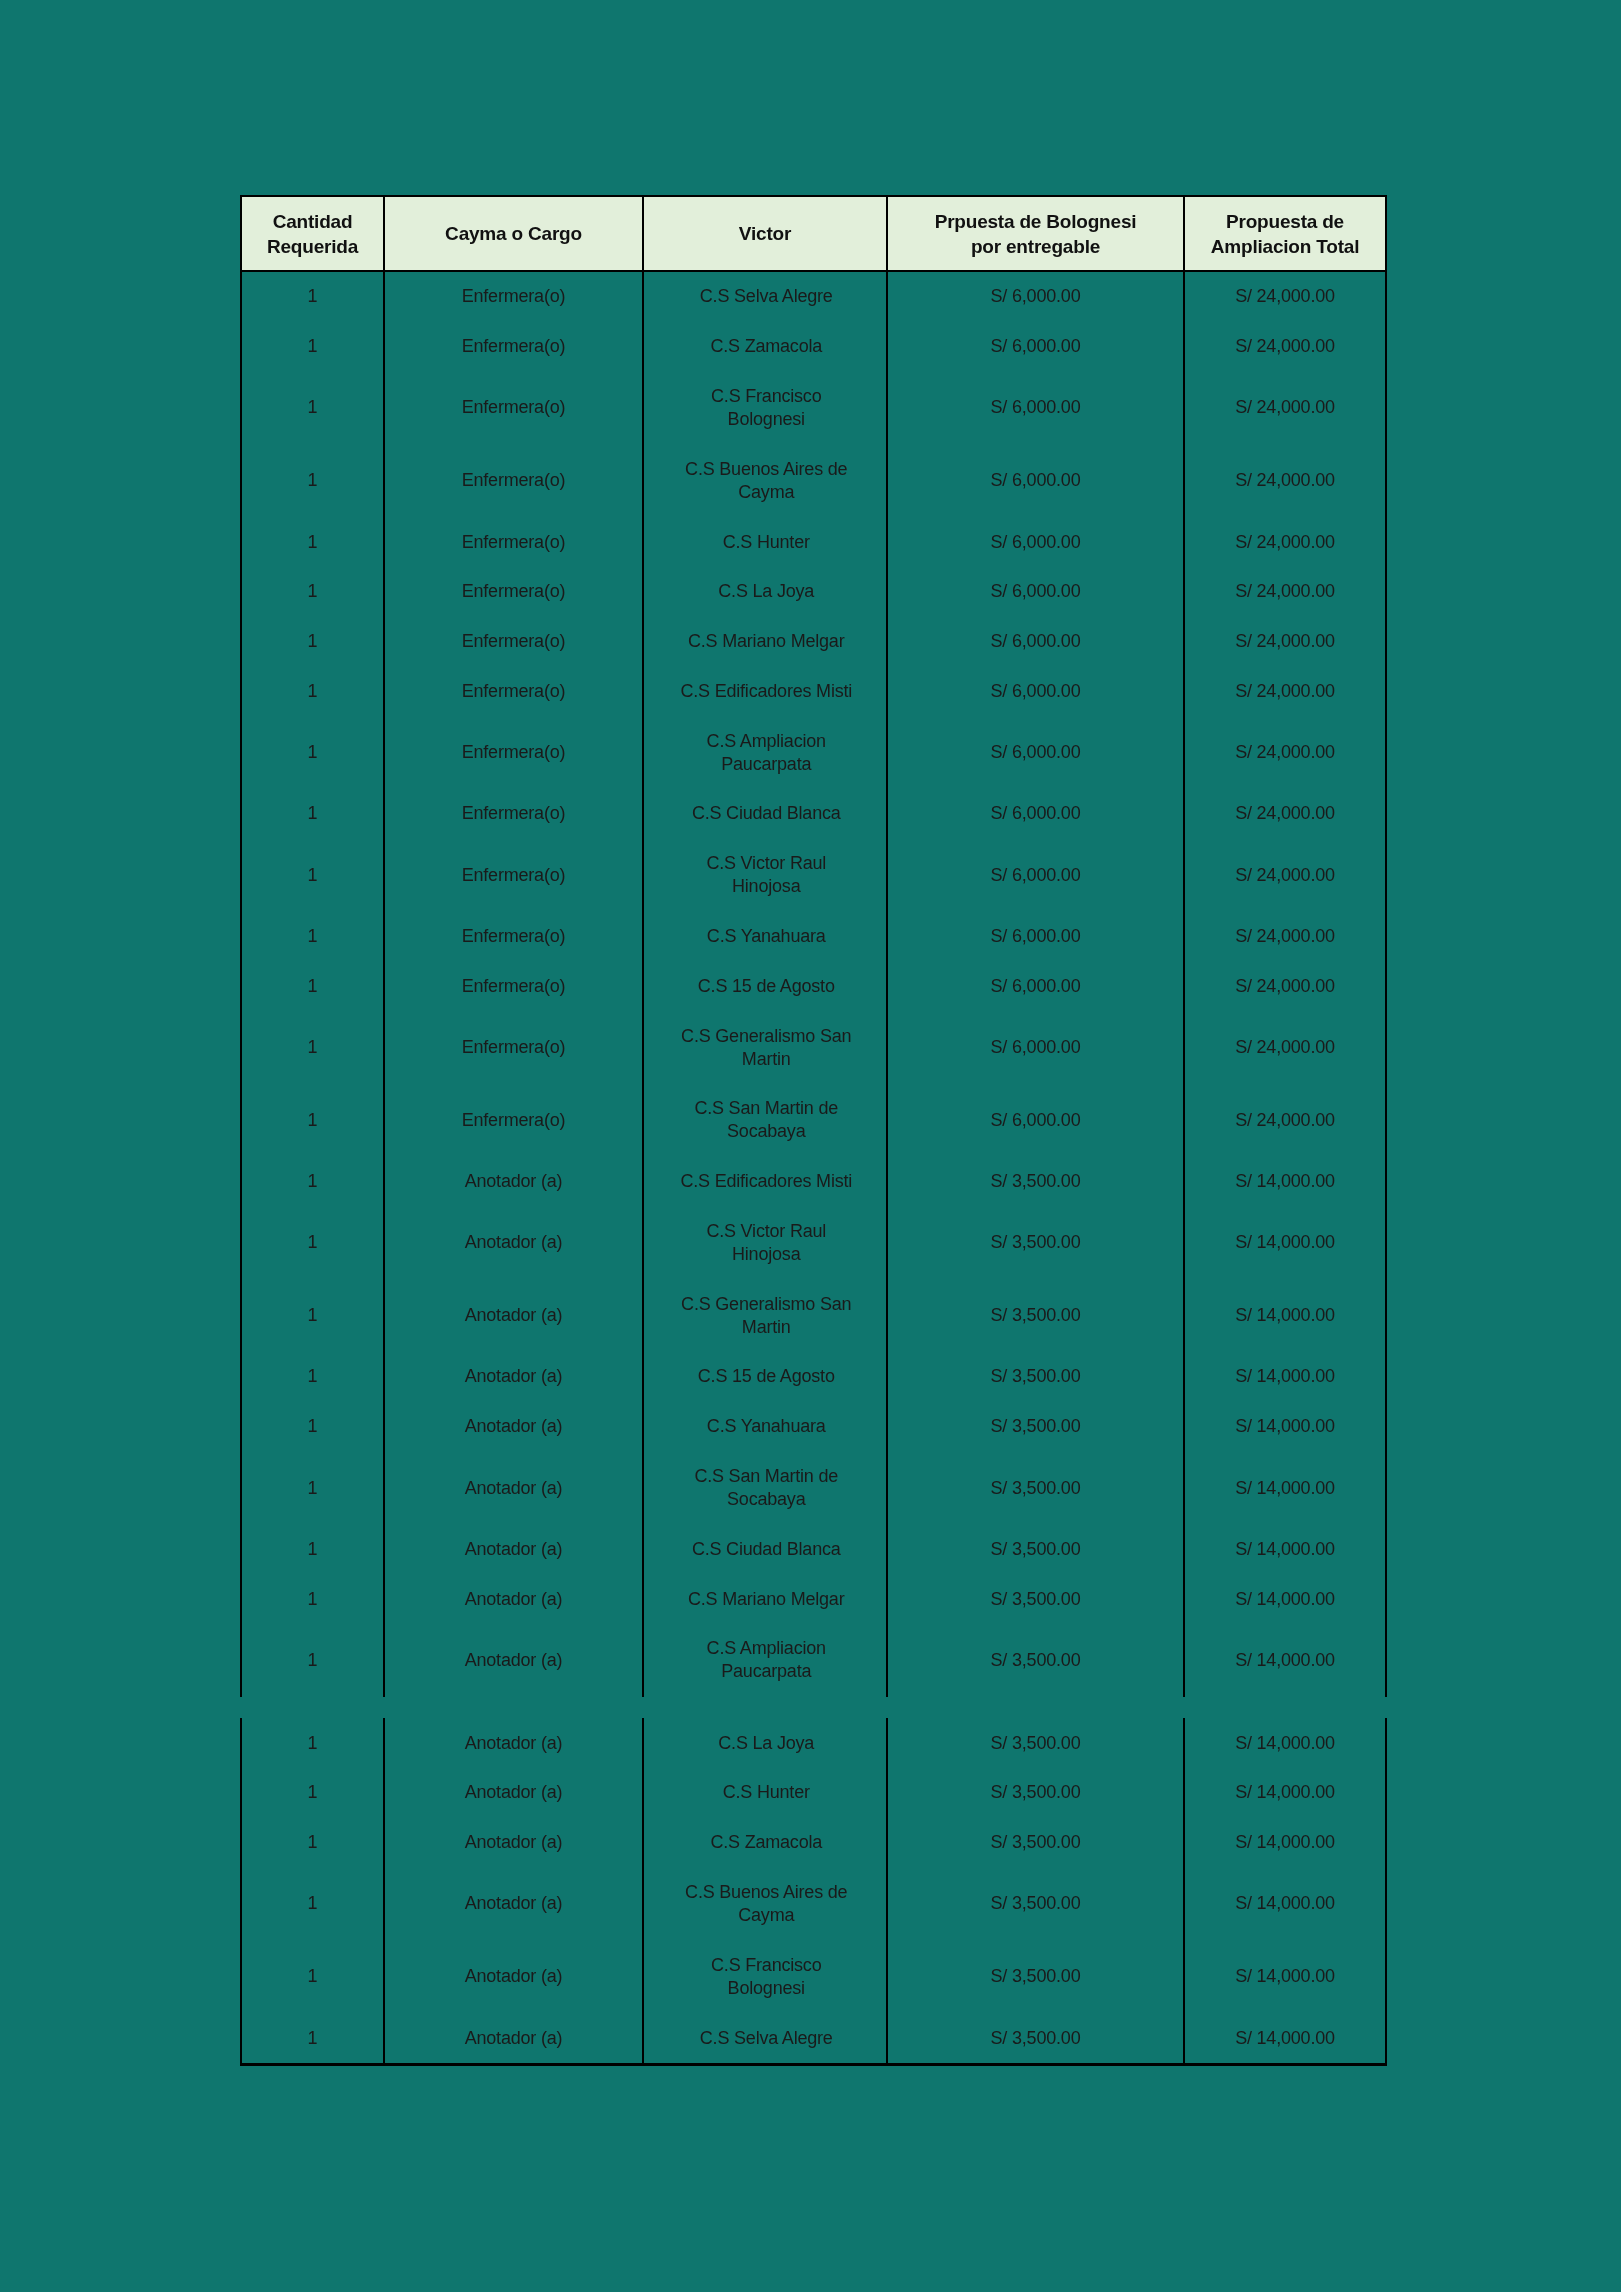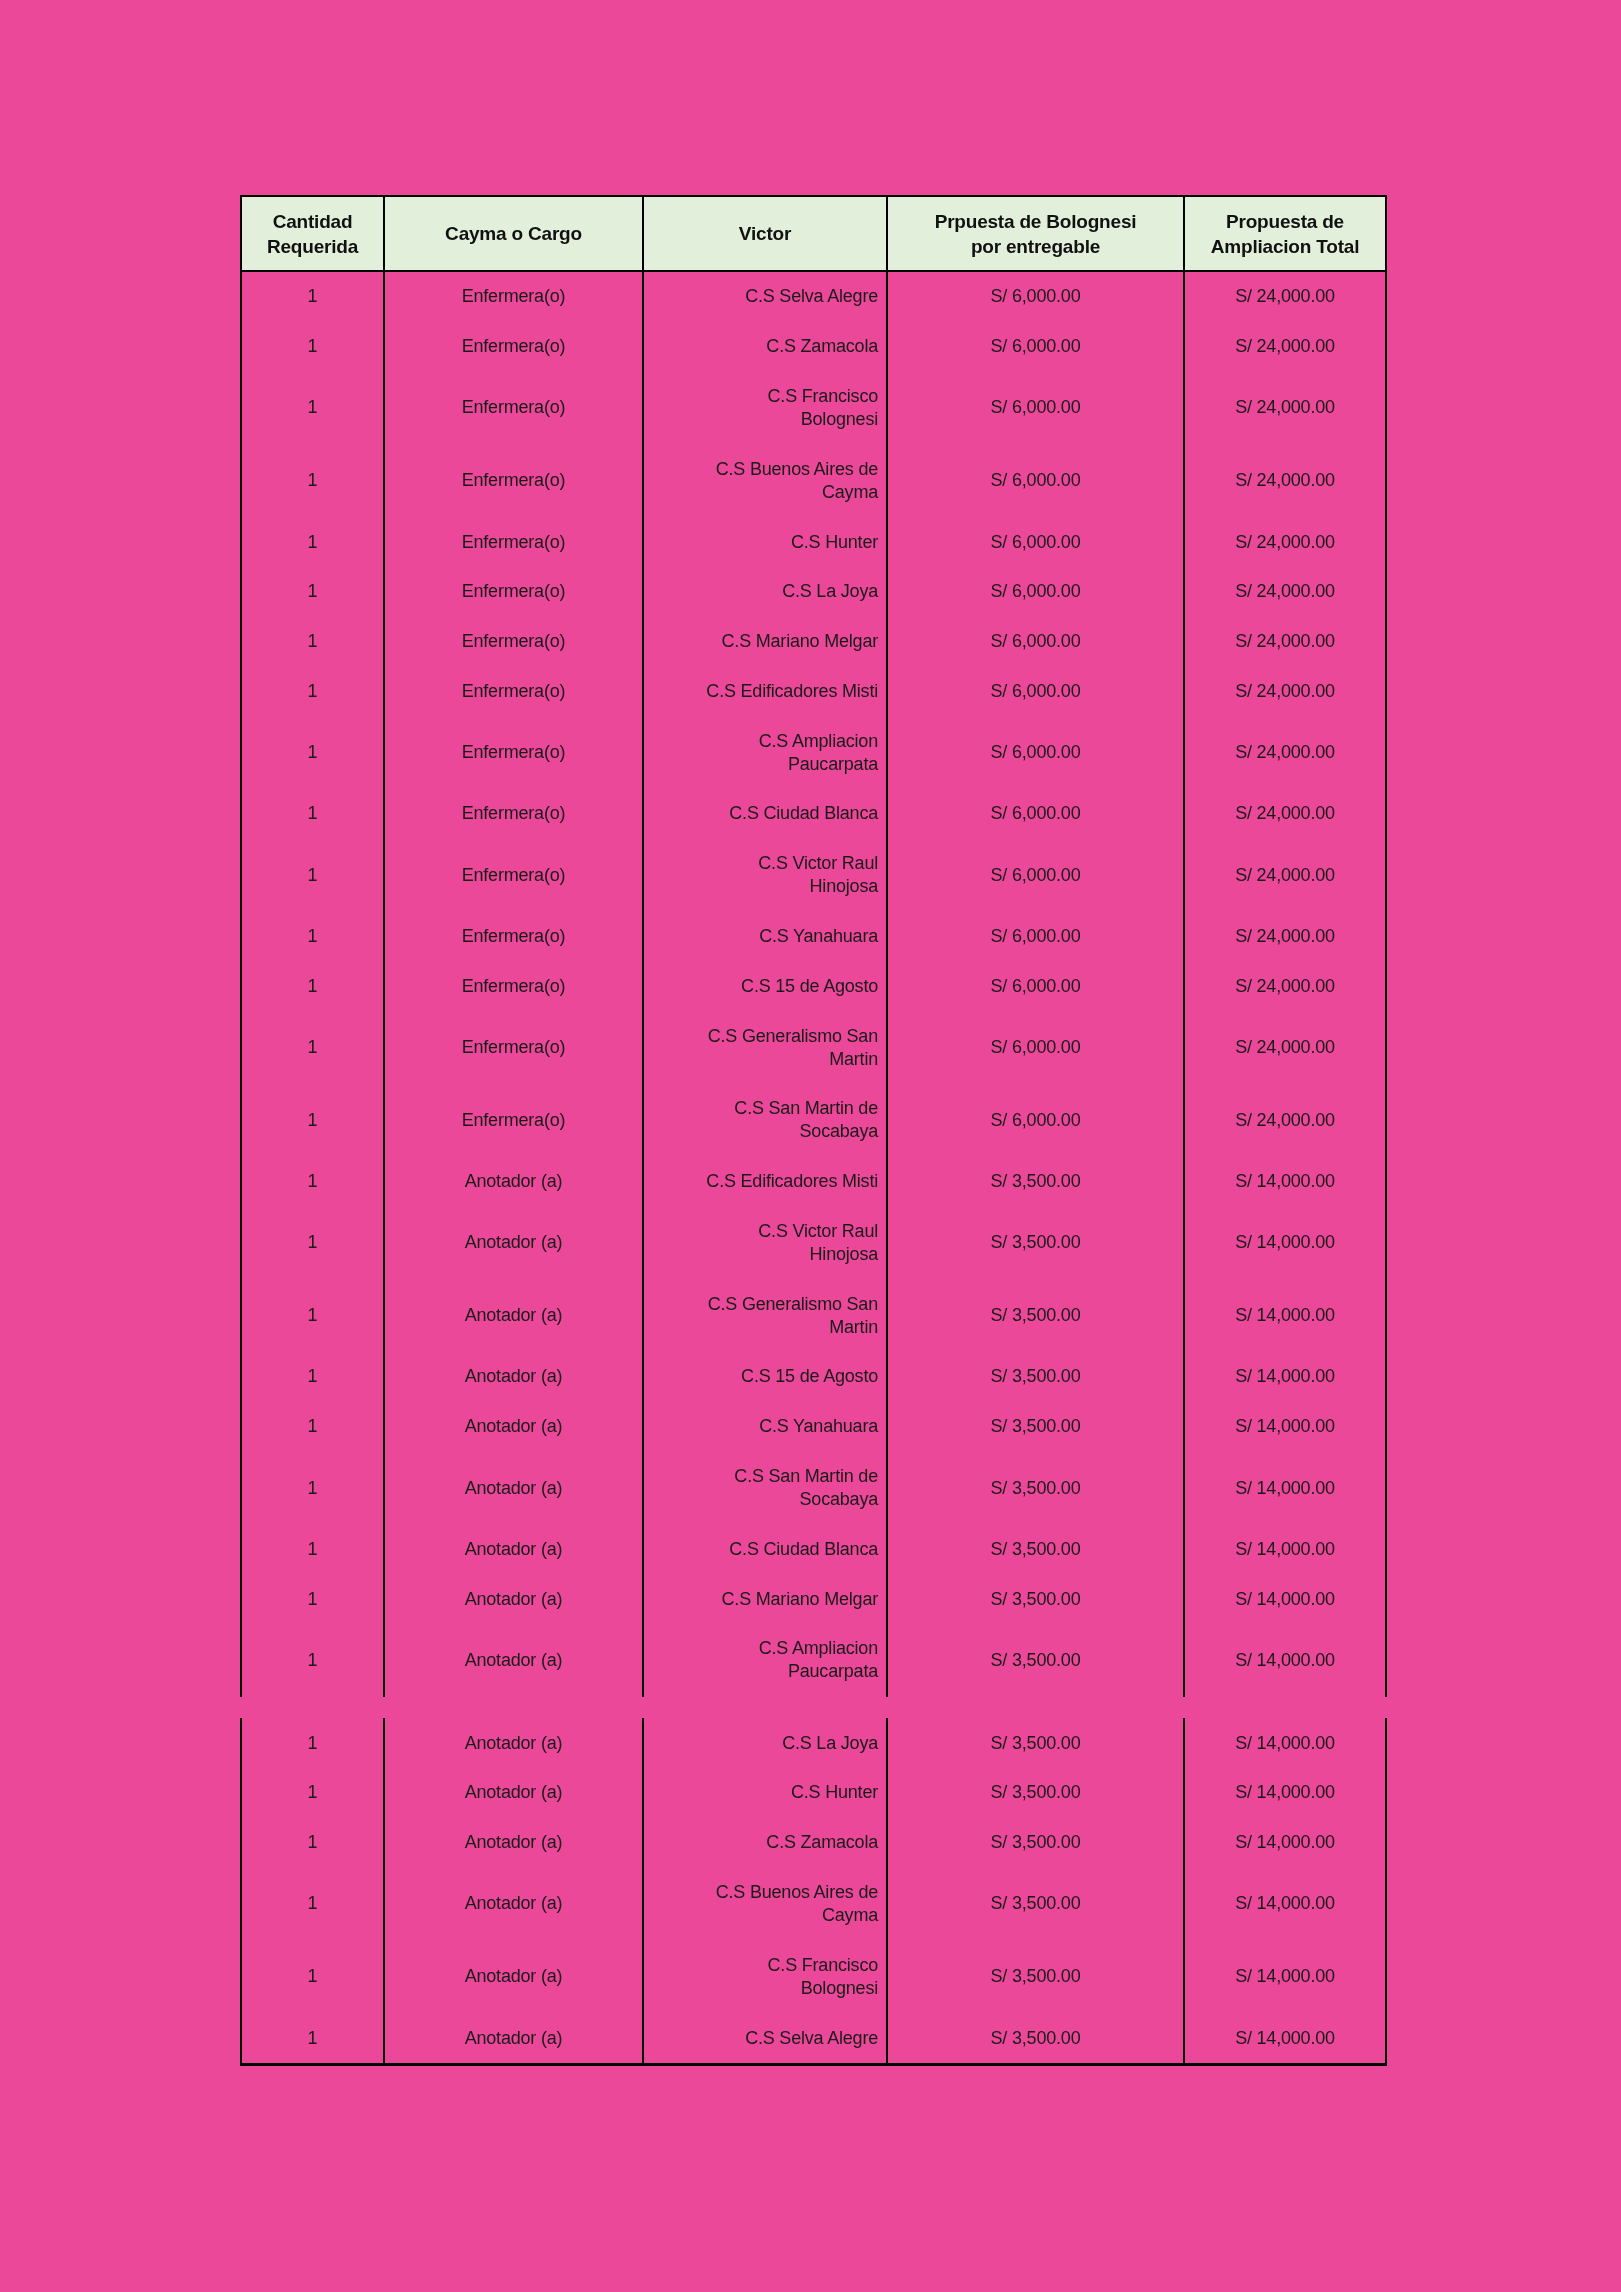--- a/index.html
+++ b/index.html
@@ -4,21 +4,21 @@
 <style>
   html, body {
     margin: 0;
     padding: 0;
     background: #ffffff;
   }
   .page {
     position: relative;
     width: 1621px;
     height: 2293px;
-    background: #ec4899;
+    background: #0f766e;
     font-family: "Liberation Sans", sans-serif;
     color: #1a1a1a;
   }
   .table-anchor {
     position: absolute;
     left: 240px;
     top: 195px;
     width: 1146px;
   }
   table.doc-table {
@@ -56,23 +56,23 @@
     margin-top: 21.5px;
     border-bottom: 3.6px solid #000000;
   }
   table.doc-table td {
     font-size: 18px;
     line-height: 23px;
     padding: 13.4px 5.4px;
     text-align: center;
   }
   table.doc-table td.col-lugar {
-    text-align: right;
+    text-align: center;
     padding-left: 4.5px;
-    padding-right: 8px;
+    padding-right: 2px;
   }
 </style>
 </head>
 <body>
 
 <div class="page">
   <div class="table-anchor">
 
     <table class="doc-table seg1">
       <colgroup>

